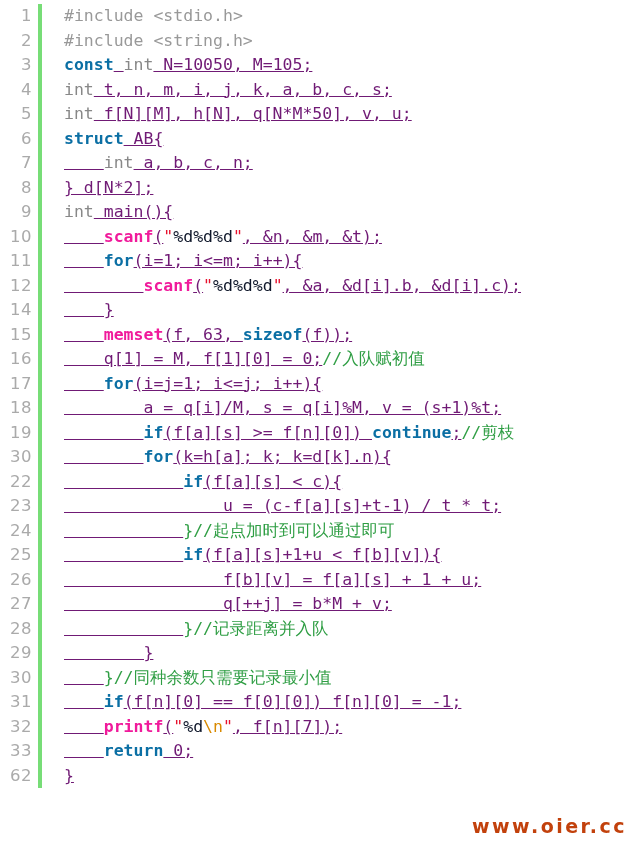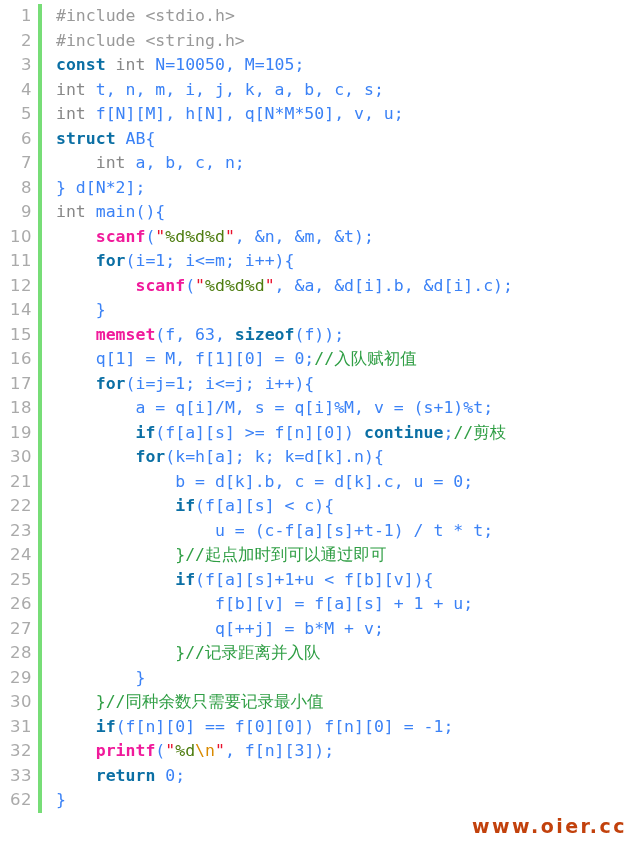--- a/index.html
+++ b/index.html
@@ -38,34 +38,34 @@
     letter-spacing: 0.5px;
     box-sizing: border-box;
     user-select: none;
   }
   .gutter-bar {
     flex: 0 0 4px;
     background: #77dd77;
   }
   .code-text {
     flex: 1 1 auto;
-    padding-left: 14px;
+    padding-left: 22px;
     font-size: 16.5px;
     font-family: "DejaVu Sans Mono", monospace;
     color: #222222;
     box-sizing: border-box;
     overflow: hidden;
   }
-  .tok-plain    { color: #3b82f6; }
+  .tok-plain    { color: #701a75; text-decoration: underline; }
   .tok-type     { color: #888888; }
   .tok-pre      { color: #999999; }
   .tok-keyword  { color: #0b6fa4; font-weight: bold; }
   .tok-func     { color: #f01a9b; font-weight: bold; text-align: right; }
   .tok-string   { color: #e8112d; }
-  .tok-fmt      { color: #4d7c0f; }
+  .tok-fmt      { color: #0f172a; }
   .tok-esc      { color: #d98a00; }
   .tok-comment  { color: #2f9e44; }
   .watermark {
     position: absolute;
     right: 12px;
     bottom: 10px;
     font-family: "DejaVu Sans", sans-serif;
     font-size: 19px;
     font-weight: bold;
     color: #c2410c;
@@ -90,29 +90,28 @@
       <div class="code-line"><div class="gutter">10</div><div class="gutter-bar"></div><div class="code-text"><span class="tok-plain">    </span><span class="tok-func">scanf</span><span class="tok-plain">(</span><span class="tok-string">"</span><span class="tok-fmt">%d%d%d</span><span class="tok-string">"</span><span class="tok-plain">, &amp;n, &amp;m, &amp;t);</span></div></div>
       <div class="code-line"><div class="gutter">11</div><div class="gutter-bar"></div><div class="code-text"><span class="tok-plain">    </span><span class="tok-keyword">for</span><span class="tok-plain">(i=1; i&lt;=m; i++){</span></div></div>
       <div class="code-line"><div class="gutter">12</div><div class="gutter-bar"></div><div class="code-text"><span class="tok-plain">        </span><span class="tok-func">scanf</span><span class="tok-plain">(</span><span class="tok-string">"</span><span class="tok-fmt">%d%d%d</span><span class="tok-string">"</span><span class="tok-plain">, &amp;a, &amp;d[i].b, &amp;d[i].c);</span></div></div>
       <div class="code-line"><div class="gutter">14</div><div class="gutter-bar"></div><div class="code-text"><span class="tok-plain">    }</span></div></div>
       <div class="code-line"><div class="gutter">15</div><div class="gutter-bar"></div><div class="code-text"><span class="tok-plain">    </span><span class="tok-func">memset</span><span class="tok-plain">(f, 63, </span><span class="tok-keyword">sizeof</span><span class="tok-plain">(f));</span></div></div>
       <div class="code-line"><div class="gutter">16</div><div class="gutter-bar"></div><div class="code-text"><span class="tok-plain">    q[1] = M, f[1][0] = 0;</span><span class="tok-comment">//入队赋初值</span></div></div>
       <div class="code-line"><div class="gutter">17</div><div class="gutter-bar"></div><div class="code-text"><span class="tok-plain">    </span><span class="tok-keyword">for</span><span class="tok-plain">(i=j=1; i&lt;=j; i++){</span></div></div>
       <div class="code-line"><div class="gutter">18</div><div class="gutter-bar"></div><div class="code-text"><span class="tok-plain">        a = q[i]/M, s = q[i]%M, v = (s+1)%t;</span></div></div>
       <div class="code-line"><div class="gutter">19</div><div class="gutter-bar"></div><div class="code-text"><span class="tok-plain">        </span><span class="tok-keyword">if</span><span class="tok-plain">(f[a][s] &gt;= f[n][0]) </span><span class="tok-keyword">continue</span><span class="tok-plain">;</span><span class="tok-comment">//剪枝</span></div></div>
       <div class="code-line"><div class="gutter">30</div><div class="gutter-bar"></div><div class="code-text"><span class="tok-plain">        </span><span class="tok-keyword">for</span><span class="tok-plain">(k=h[a]; k; k=d[k].n){</span></div></div>
-      <div class="code-line"><div class="gutter">21</div><div class="gutter-bar"></div><div class="code-text"><span class="tok-plain">            b = d[k].b, c = d[k].c, u = 0;</span></div></div>
       <div class="code-line"><div class="gutter">22</div><div class="gutter-bar"></div><div class="code-text"><span class="tok-plain">            </span><span class="tok-keyword">if</span><span class="tok-plain">(f[a][s] &lt; c){</span></div></div>
       <div class="code-line"><div class="gutter">23</div><div class="gutter-bar"></div><div class="code-text"><span class="tok-plain">                u = (c-f[a][s]+t-1) / t * t;</span></div></div>
       <div class="code-line"><div class="gutter">24</div><div class="gutter-bar"></div><div class="code-text"><span class="tok-plain">            </span><span class="tok-comment">}//起点加时到可以通过即可</span></div></div>
       <div class="code-line"><div class="gutter">25</div><div class="gutter-bar"></div><div class="code-text"><span class="tok-plain">            </span><span class="tok-keyword">if</span><span class="tok-plain">(f[a][s]+1+u &lt; f[b][v]){</span></div></div>
       <div class="code-line"><div class="gutter">26</div><div class="gutter-bar"></div><div class="code-text"><span class="tok-plain">                f[b][v] = f[a][s] + 1 + u;</span></div></div>
       <div class="code-line"><div class="gutter">27</div><div class="gutter-bar"></div><div class="code-text"><span class="tok-plain">                q[++j] = b*M + v;</span></div></div>
       <div class="code-line"><div class="gutter">28</div><div class="gutter-bar"></div><div class="code-text"><span class="tok-plain">            </span><span class="tok-comment">}//记录距离并入队</span></div></div>
       <div class="code-line"><div class="gutter">29</div><div class="gutter-bar"></div><div class="code-text"><span class="tok-plain">        }</span></div></div>
       <div class="code-line"><div class="gutter">30</div><div class="gutter-bar"></div><div class="code-text"><span class="tok-plain">    </span><span class="tok-comment">}//同种余数只需要记录最小值</span></div></div>
       <div class="code-line"><div class="gutter">31</div><div class="gutter-bar"></div><div class="code-text"><span class="tok-plain">    </span><span class="tok-keyword">if</span><span class="tok-plain">(f[n][0] == f[0][0]) f[n][0] = -1;</span></div></div>
-      <div class="code-line"><div class="gutter">32</div><div class="gutter-bar"></div><div class="code-text"><span class="tok-plain">    </span><span class="tok-func">printf</span><span class="tok-plain">(</span><span class="tok-string">"</span><span class="tok-fmt">%d</span><span class="tok-esc">\n</span><span class="tok-string">"</span><span class="tok-plain">, f[n][3]);</span></div></div>
+      <div class="code-line"><div class="gutter">32</div><div class="gutter-bar"></div><div class="code-text"><span class="tok-plain">    </span><span class="tok-func">printf</span><span class="tok-plain">(</span><span class="tok-string">"</span><span class="tok-fmt">%d</span><span class="tok-esc">\n</span><span class="tok-string">"</span><span class="tok-plain">, f[n][7]);</span></div></div>
       <div class="code-line"><div class="gutter">33</div><div class="gutter-bar"></div><div class="code-text"><span class="tok-plain">    </span><span class="tok-keyword">return</span><span class="tok-plain"> 0;</span></div></div>
       <div class="code-line"><div class="gutter">62</div><div class="gutter-bar"></div><div class="code-text"><span class="tok-plain">}</span></div></div>
     </div>
   <div class="watermark">www.oier.cc</div>
 </div>
 
 </body></html>

